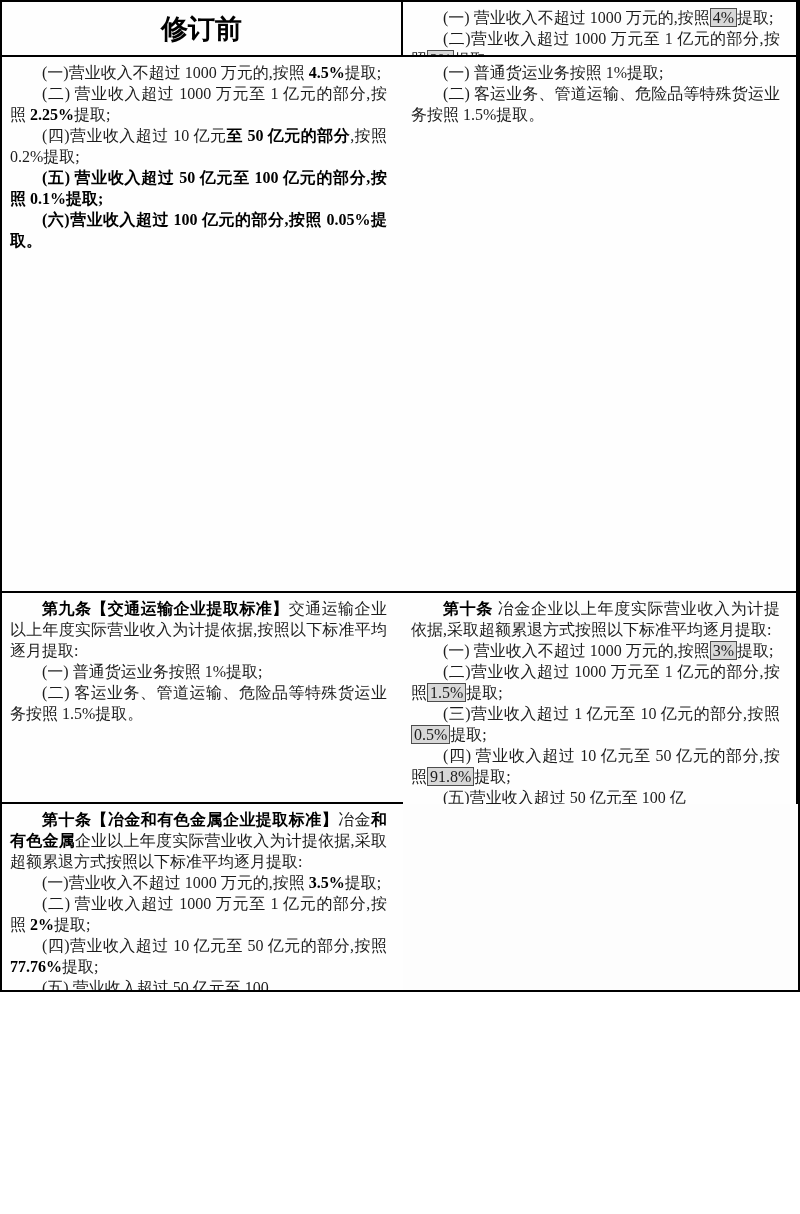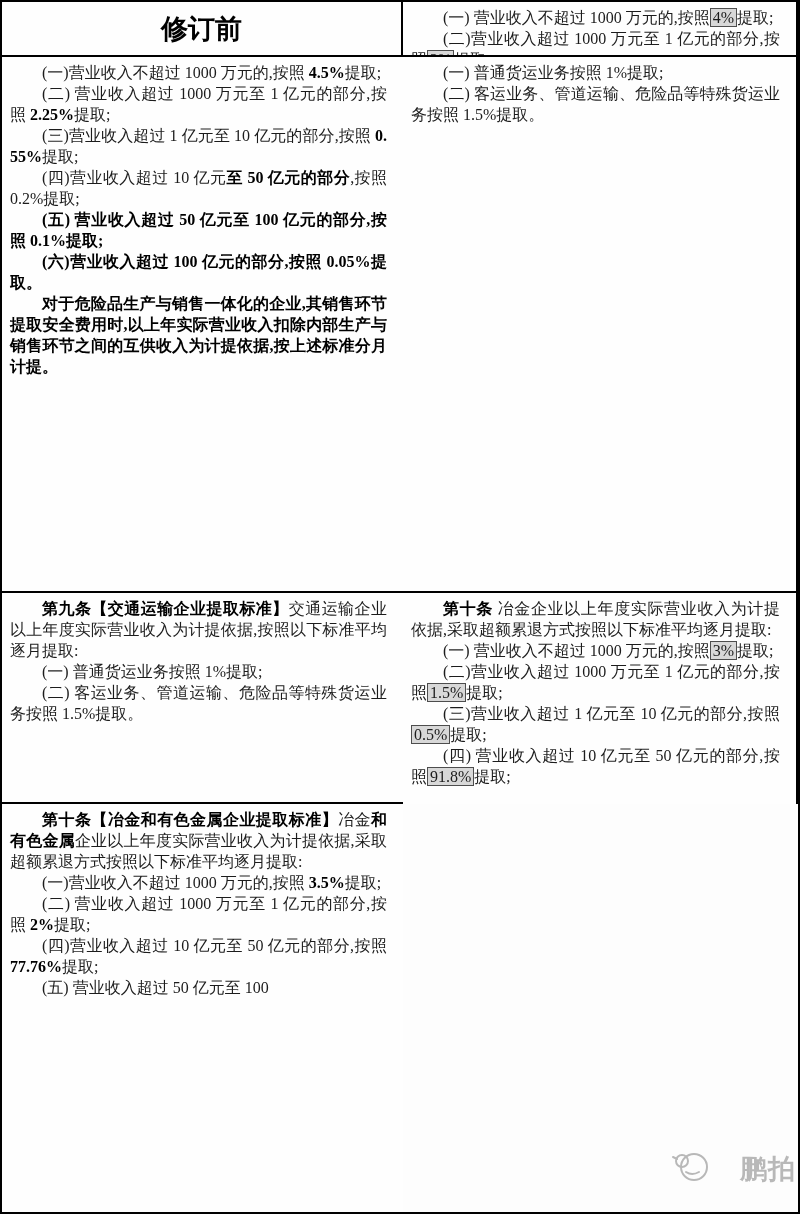--- a/index.html
+++ b/index.html
@@ -1,18 +1,18 @@
 <!DOCTYPE html>
 <html><head>
 <meta charset="utf-8">
 <style>
   * { margin:0; padding:0; box-sizing:border-box; }
   html,body { background:#ffffff; }
   #canvas {
-    position:relative; width:800px; height:1214px;
+    position:relative; width:800px; height:992px;
     background:#fdfdfd; overflow:hidden;
     font-family:"Liberation Serif","DejaVu Serif",serif;
     color:#1c1c1c;
   }
   .tbl {
     position:absolute; inset:0;
     display:grid;
     grid-template-columns:401px 1fr;
     grid-template-rows:55px 536px 211px 1fr;
     border:2px solid #000;
@@ -58,43 +58,42 @@
     </div>
 
     <div class="cell left rbord body">
         <p class="para"><span>(一) 营业收入不超过 1000 万元的,按照</span><span class="hl">4%</span><span>提取;</span></p>
         <p class="para"><span>(二)营业收入超过 1000 万元至 1 亿元的部分,按照</span><span class="hl">2%</span><span>提取;</span></p>
         <p class="para"><span>(三)营业收入超过 1 亿元至 10 亿元的部分,按照</span><span class="hl">0.5%</span><span>提取;</span></p>
       </div>
     <div class="cell rbord body">
         <p class="para"><span>(一)营业收入不超过 1000 万元的,按照 </span><span class="hb">4.5%</span><span>提取;</span></p>
         <p class="para"><span>(二) 营业收入超过 1000 万元至 1 亿元的部分,按照 </span><span class="hb">2.25%</span><span>提取;</span></p>
-        <p class="para"><span>(三)营业收入超过 1 亿元至 10 亿元的部分,按照 </span><span class="hb">0.55%</span><span>提取;</span></p>
         <p class="para"><span>(四)营业收入超过 10 亿元</span><span class="hb">至 50 亿元的部分</span><span>,按照 0.2%提取;</span></p>
         <p class="para"><span class="hb">(五) 营业收入超过 50 亿元至 100 亿元的部分,按照 0.1%提取;</span></p>
         <p class="para"><span class="hb">(六)营业收入超过 100 亿元的部分,按照 0.05%提取。</span></p>
-        <p class="para"><span class="hb">对于危险品生产与销售一体化的企业,其销售环节提取安全费用时,以上年实际营业收入扣除内部生产与销售环节之间的互供收入为计提依据,按上述标准分月计提。</span></p>
       </div>
 
     <div class="cell left rbord body">
         <p class="para"><span>(一) 普通货运业务按照 1%提取;</span></p>
         <p class="para"><span>(二) 客运业务、管道运输、危险品等特殊货运业务按照 1.5%提取。</span></p>
       </div>
     <div class="cell rbord body">
         <p class="para"><span class="hb">第九条【交通运输企业提取标准】</span><span>交通运输企业以上年度实际营业收入为计提依据,按照以下标准平均逐月提取:</span></p>
         <p class="para"><span>(一) 普通货运业务按照 1%提取;</span></p>
         <p class="para"><span>(二) 客运业务、管道运输、危险品等特殊货运业务按照 1.5%提取。</span></p>
       </div>
 
     <div class="cell left body">
         <p class="para"><span class="hb">第十条</span><span> 冶金企业以上年度实际营业收入为计提依据,采取超额累退方式按照以下标准平均逐月提取:</span></p>
         <p class="para"><span>(一) 营业收入不超过 1000 万元的,按照</span><span class="hl">3%</span><span>提取;</span></p>
         <p class="para"><span>(二)营业收入超过 1000 万元至 1 亿元的部分,按照</span><span class="hl">1.5%</span><span>提取;</span></p>
         <p class="para"><span>(三)营业收入超过 1 亿元至 10 亿元的部分,按照</span><span class="hl">0.5%</span><span>提取;</span></p>
         <p class="para"><span>(四) 营业收入超过 10 亿元至 50 亿元的部分,按照</span><span class="hl">91.8%</span><span>提取;</span></p>
+        <p class="para"><span>(五)营业收入超过 50 亿元至 100 亿</span></p>
       </div>
     <div class="cell body">
         <p class="para"><span class="hb">第十条【冶金和有色金属企业提取标准】</span><span>冶金</span><span class="hb">和有色金属</span><span>企业以上年度实际营业收入为计提依据,采取超额累退方式按照以下标准平均逐月提取:</span></p>
         <p class="para"><span>(一)营业收入不超过 1000 万元的,按照 </span><span class="hb">3.5%</span><span>提取;</span></p>
         <p class="para"><span>(二) 营业收入超过 1000 万元至 1 亿元的部分,按照 </span><span class="hb">2%</span><span>提取;</span></p>
         <p class="para"><span>(四)营业收入超过 10 亿元至 50 亿元的部分,按照 </span><span class="hb">77.76%</span><span>提取;</span></p>
         <p class="para"><span>(五) 营业收入超过 50 亿元至 100</span></p>
       </div>
   </div>
 

